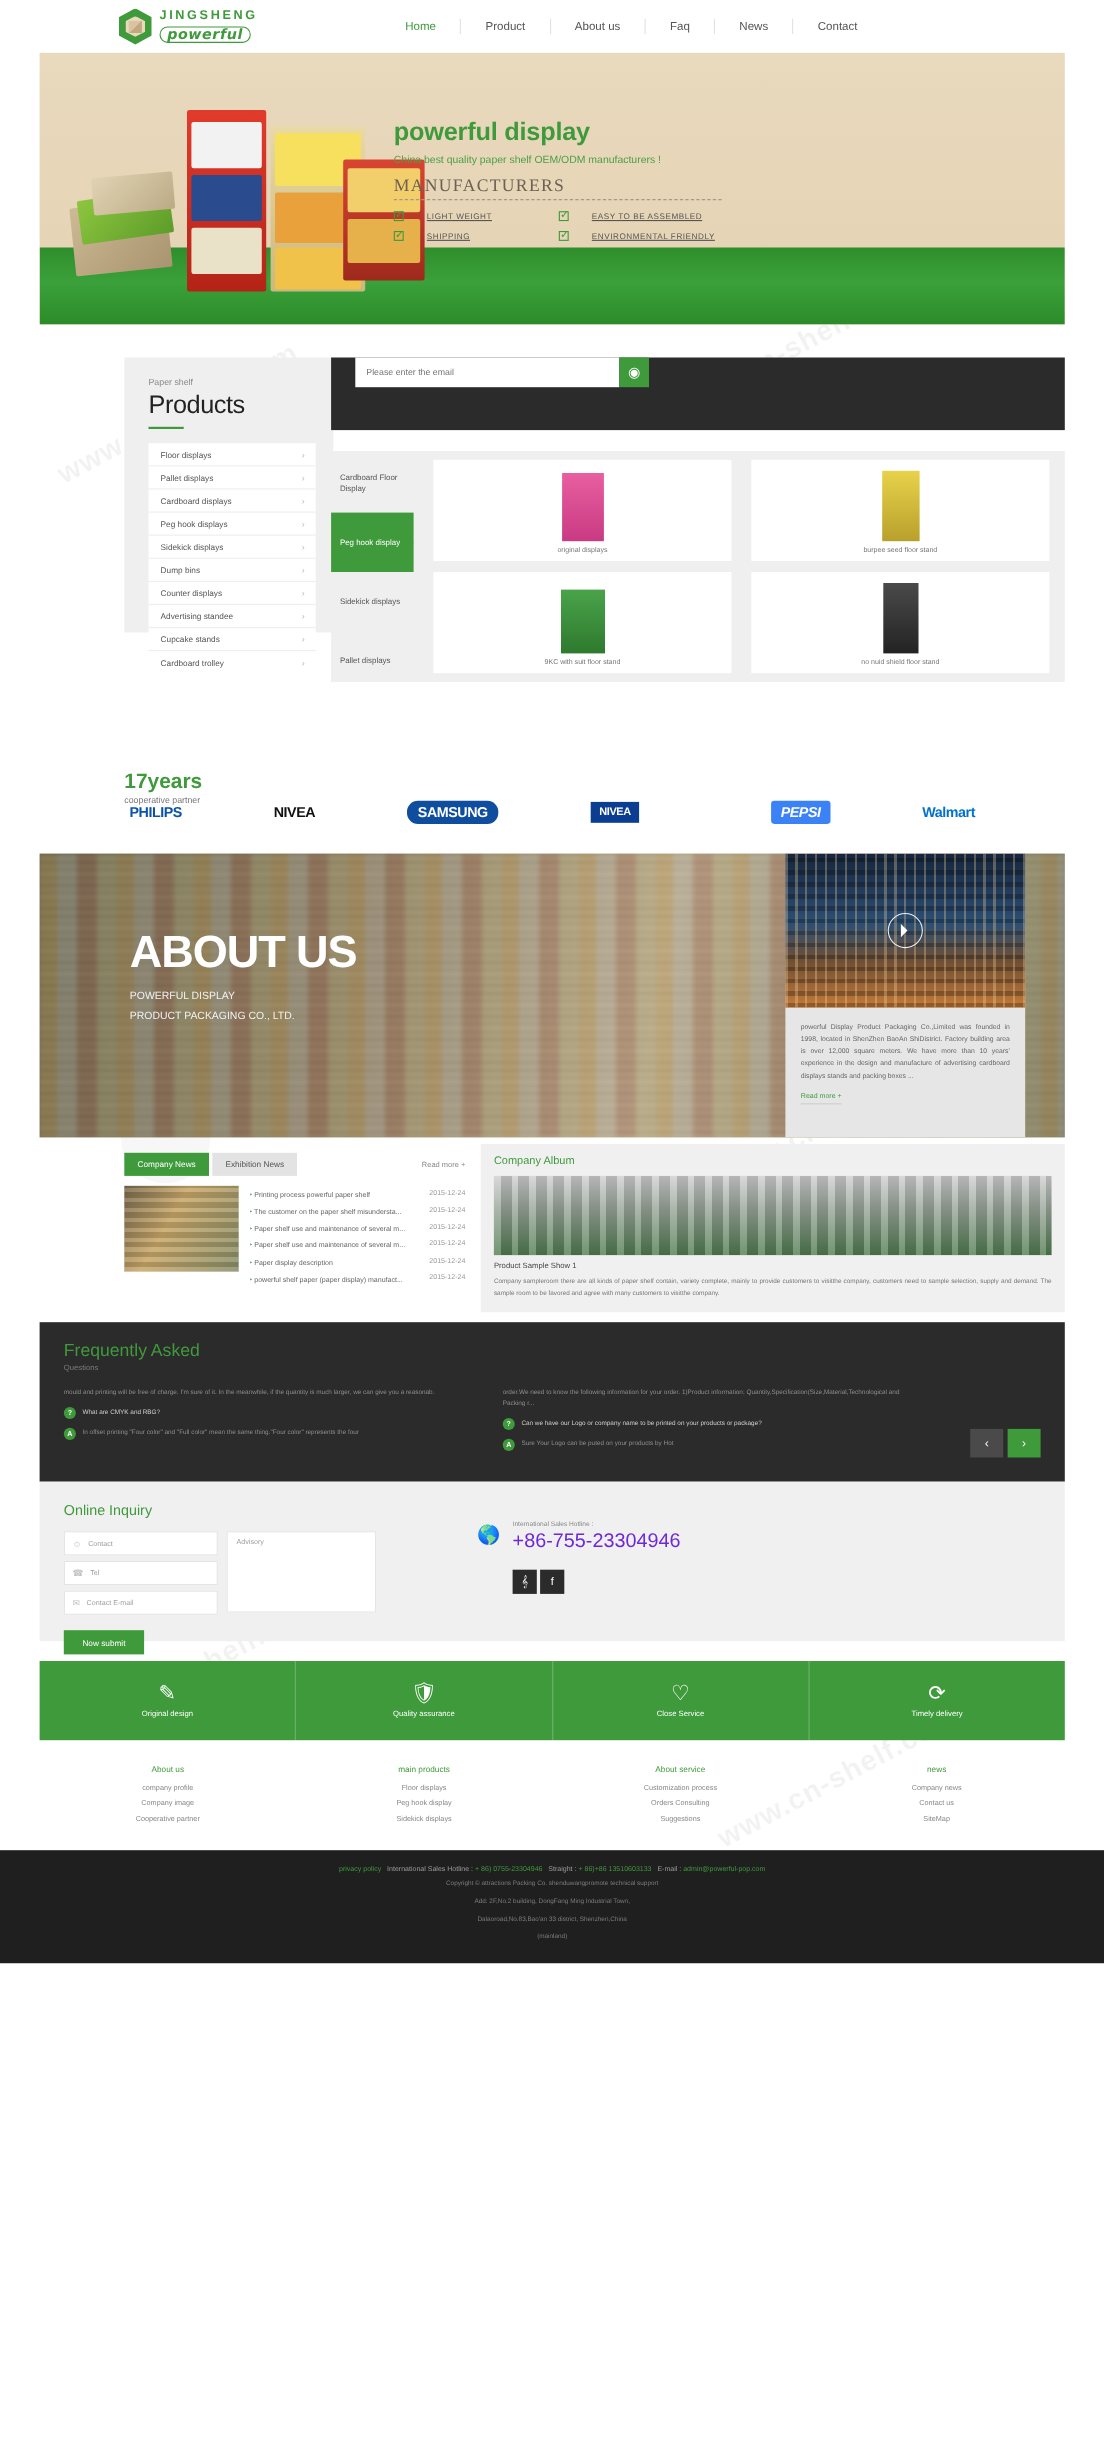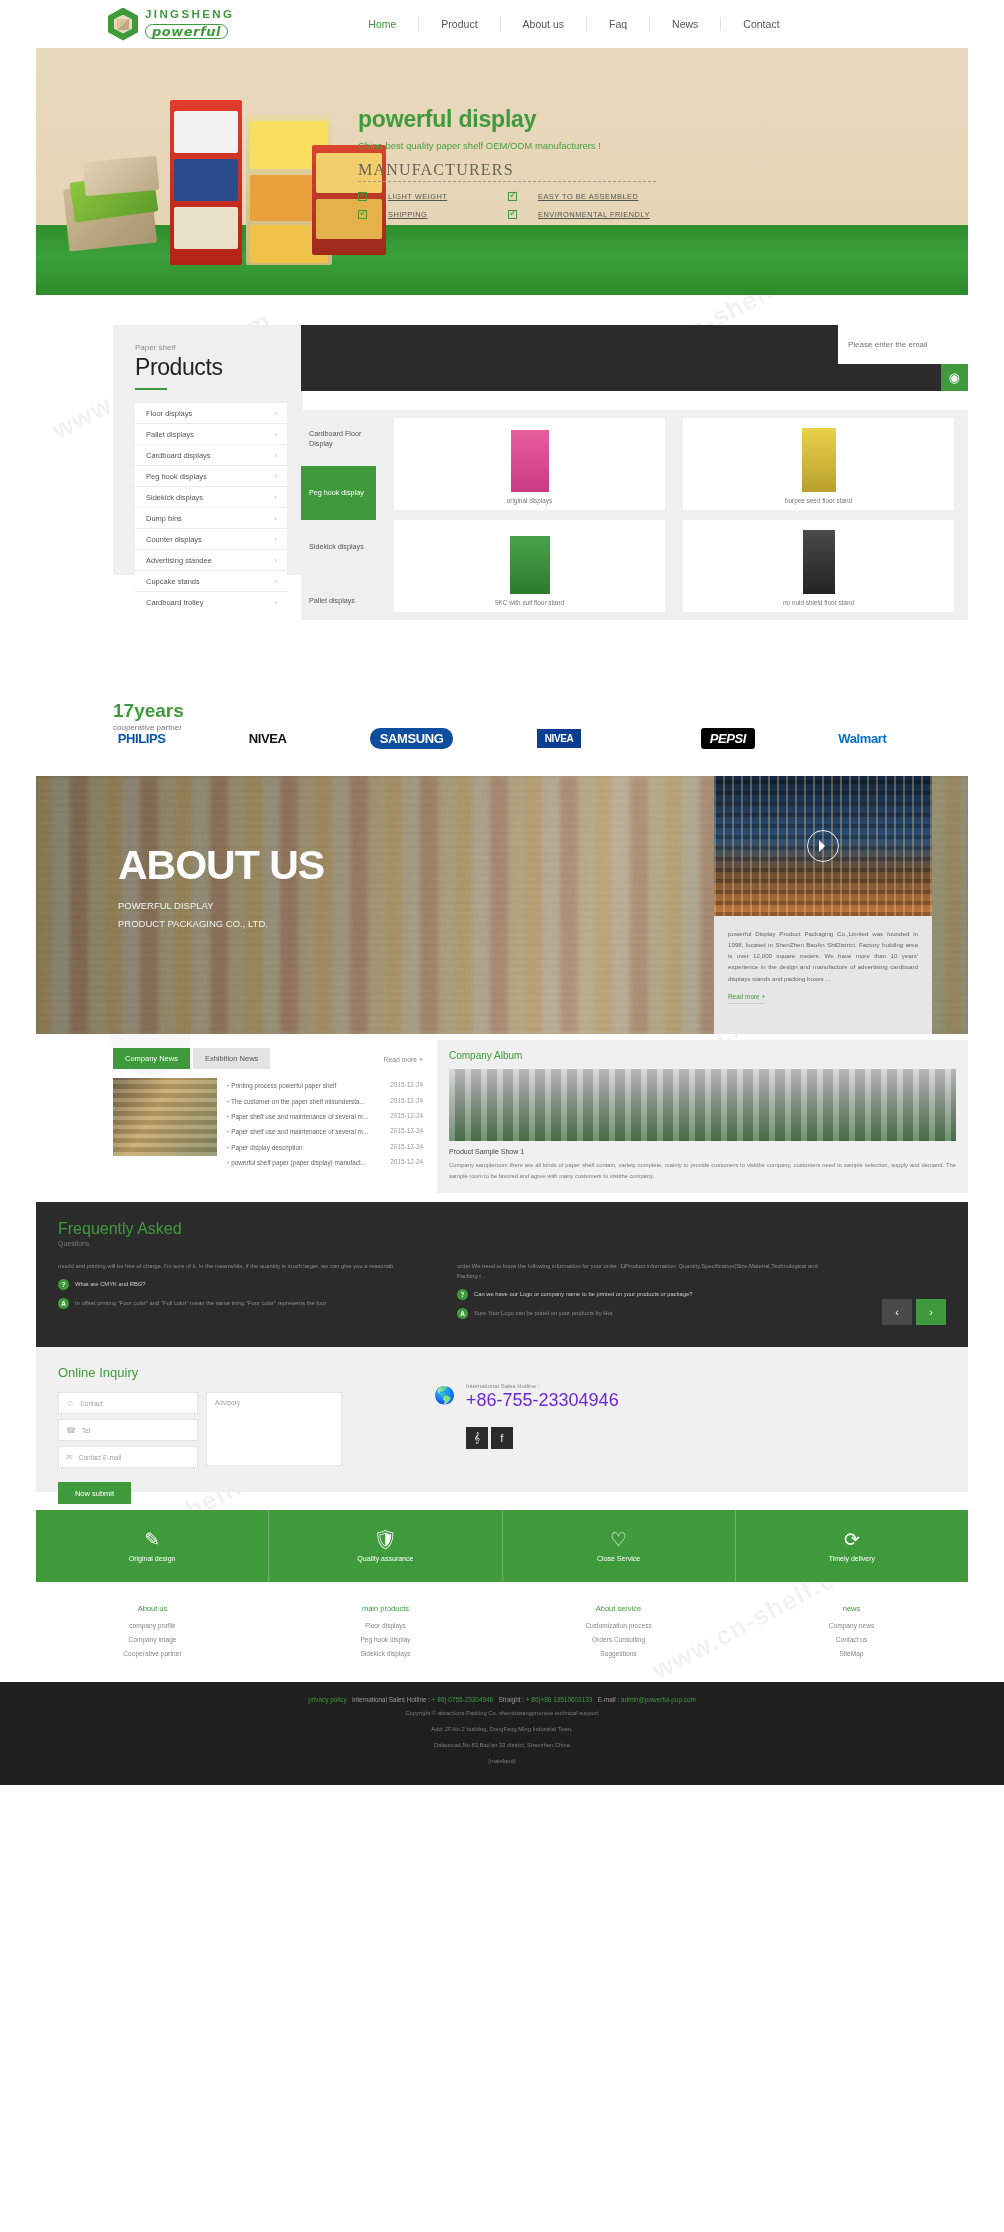--- a/index.html
+++ b/index.html
@@ -68,21 +68,21 @@
   .big-title { font-size:23px; color:#222; font-weight:normal; margin-top:2px; letter-spacing:-.4px;}
   .u-bar { width:32px; height:2px; background:#3f9a3c; margin-top:7px; }
   .cats { margin-top:13px; background:#fff; }
   .cats li { list-style:none; font-size:7.5px; color:#555; padding:5.5px 10px 5.5px 11px;
              border-bottom:1px solid #ededed; display:flex; justify-content:space-between;
              align-items:center; }
   .cats li:last-child { border-bottom:none; }
   .cats .ch { color:#bbb; font-size:8px; }
 
   .news-box { position:absolute; left:301px; top:0; right:36px; height:66px; background:#2b2b2b;
-              display:flex; align-items:flex-end; padding:0 0 0 22px;flex-direction:column;}
+              display:flex; align-items:flex-start; padding:0 0 0 22px;}
   .news-in { flex:1; height:27px; background:#fff; border:none; font-size:8px; color:#9a9a9a;
              padding:0 10px; line-height:27px; max-width:240px; }
   .news-go { width:27px; height:27px; background:#3f9a3c; display:flex; align-items:center;
              justify-content:center; color:#fff; font-size:13px; }
 
   .prod-right { position:absolute; left:301px; top:85px; right:36px; height:210px; background:#efefef;
                 display:flex; }
   .ptabs { width:75px; padding-top:2px; }
   .ptab { font-size:7.2px; color:#555; padding:10px 8px; height:54px; display:flex; align-items:center;
           line-height:1.45; }
@@ -387,21 +387,21 @@
   <section class="partners-wrap">
     <div class="yrs">
       <b>17years</b>
       <span>cooperative partner</span>
     </div>
     <div class="brands">
       <div class="brand" style="color:#0a53a8;">PHILIPS</div>
       <div class="brand" style="color:#111;">NIVEA</div>
       <div class="brand" style="color:#fff;background:#0f4d9e;padding:3px 10px;border-radius:10px;">SAMSUNG</div>
       <div class="brand" style="color:#fff;background:#0b3d91;padding:4px 8px;font-size:10px;">NIVEA</div>
-      <div class="brand" style="color:#fff;background:#000000;padding:3px 9px;border-radius:3px;font-style:italic;margin-left:36px;">PEPSI</div>
+      <div class="brand" style="color:#fff;background:#3b82f6;padding:3px 9px;border-radius:3px;font-style:italic;margin-left:36px;">PEPSI</div>
       <div class="brand" style="color:#0071ce;">Walmart</div>
     </div>
   </section>
 
   <section class="about">
     <div class="about-inner">
       <div class="about-h1">ABOUT US</div>
       <div class="about-p">POWERFUL DISPLAY</div>
       <div class="about-p" style="margin-top:2px">PRODUCT PACKAGING CO., LTD.</div>
     </div>

